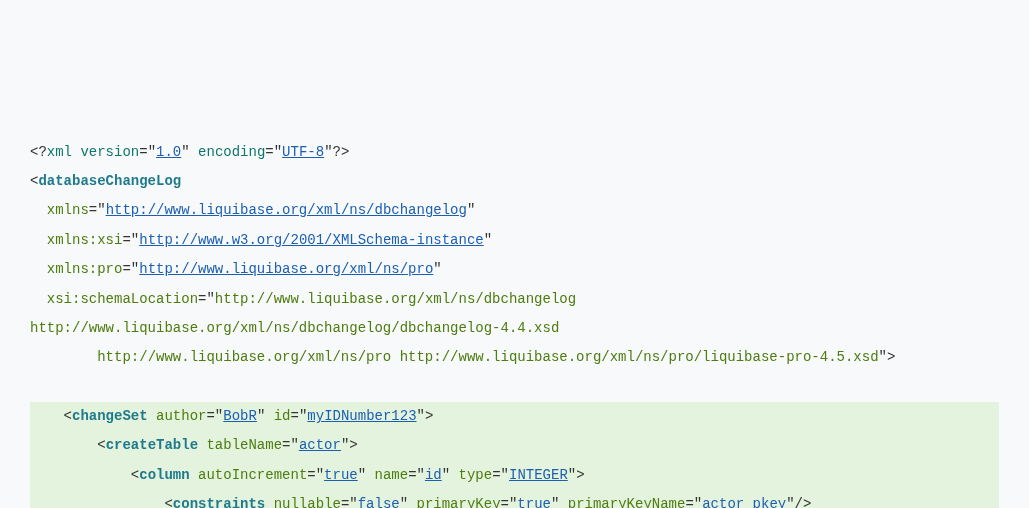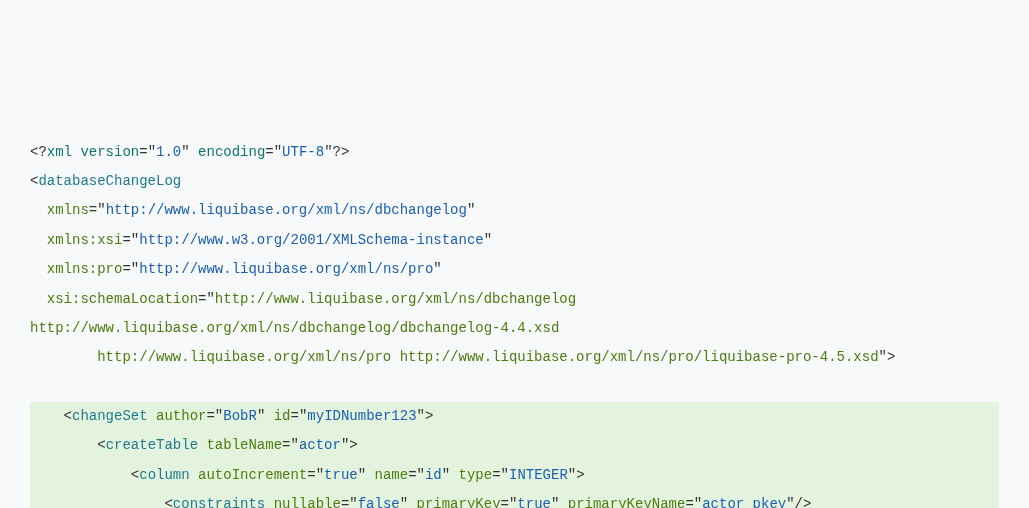--- a/index.html
+++ b/index.html
@@ -7,23 +7,23 @@
     font-family: "Courier New", Courier, monospace;
     font-size: 14px;
     line-height: 2.1;
     background: #f7f9fa;
     padding: 20px 30px;
     color: #333;
     white-space: pre;
     overflow-x: auto;
   }
   .punct { color: #333; }
-  .tag { color: #1e7a8c; }
+  .tag { color: #1e7a8c; font-weight: bold; }
   .attr-name { color: #4d7c0f; }
-  .attr-val { color: #1b5fb3; }
+  .attr-val { color: #1b5fb3; text-decoration: underline; }
   .xml-decl { color: #0f766e; }
   .hl { background: #e4f3dd; display: inline-block; width: 100%; }
   .line { display: block; }
 </style>
 </head>
 <body>
 
 
 
 <div id="code-container"><span class="line"><span class="punct">&lt;?</span><span class="xml-decl">xml version</span><span class="punct">="</span><span class="attr-val">1.0</span><span class="punct">" </span><span class="xml-decl">encoding</span><span class="punct">="</span><span class="attr-val">UTF-8</span><span class="punct">"?&gt;</span></span><span class="line"><span class="punct">&lt;</span><span class="tag">databaseChangeLog</span></span><span class="line">  <span class="attr-name">xmlns</span><span class="punct">="</span><span class="attr-val">http://www.liquibase.org/xml/ns/dbchangelog</span><span class="punct">"</span></span><span class="line">  <span class="attr-name">xmlns:xsi</span><span class="punct">="</span><span class="attr-val">http://www.w3.org/2001/XMLSchema-instance</span><span class="punct">"</span></span><span class="line">  <span class="attr-name">xmlns:pro</span><span class="punct">="</span><span class="attr-val">http://www.liquibase.org/xml/ns/pro</span><span class="punct">"</span></span><span class="line">  <span class="attr-name">xsi:schemaLocation</span><span class="punct">="</span><span class="attr-name">http://www.liquibase.org/xml/ns/dbchangelog</span></span><span class="line"><span class="attr-name">http://www.liquibase.org/xml/ns/dbchangelog/dbchangelog-4.4.xsd</span></span><span class="line">        <span class="attr-name">http://www.liquibase.org/xml/ns/pro http://www.liquibase.org/xml/ns/pro/liquibase-pro-4.5.xsd</span><span class="punct">"&gt;</span></span><span class="line"><span class="punct"> </span></span><span class="line hl">    <span class="punct">&lt;</span><span class="tag">changeSet</span><span class="punct"> </span><span class="attr-name">author</span><span class="punct">="</span><span class="attr-val">BobR</span><span class="punct">" </span><span class="attr-name">id</span><span class="punct">="</span><span class="attr-val">myIDNumber123</span><span class="punct">"&gt;</span></span><span class="line hl">        <span class="punct">&lt;</span><span class="tag">createTable</span><span class="punct"> </span><span class="attr-name">tableName</span><span class="punct">="</span><span class="attr-val">actor</span><span class="punct">"&gt;</span></span><span class="line hl">            <span class="punct">&lt;</span><span class="tag">column</span><span class="punct"> </span><span class="attr-name">autoIncrement</span><span class="punct">="</span><span class="attr-val">true</span><span class="punct">" </span><span class="attr-name">name</span><span class="punct">="</span><span class="attr-val">id</span><span class="punct">" </span><span class="attr-name">type</span><span class="punct">="</span><span class="attr-val">INTEGER</span><span class="punct">"&gt;</span></span><span class="line hl">                <span class="punct">&lt;</span><span class="tag">constraints</span><span class="punct"> </span><span class="attr-name">nullable</span><span class="punct">="</span><span class="attr-val">false</span><span class="punct">" </span><span class="attr-name">primaryKey</span><span class="punct">="</span><span class="attr-val">true</span><span class="punct">" </span><span class="attr-name">primaryKeyName</span><span class="punct">="</span><span class="attr-val">actor_pkey</span><span class="punct">"/&gt;</span></span></div>

